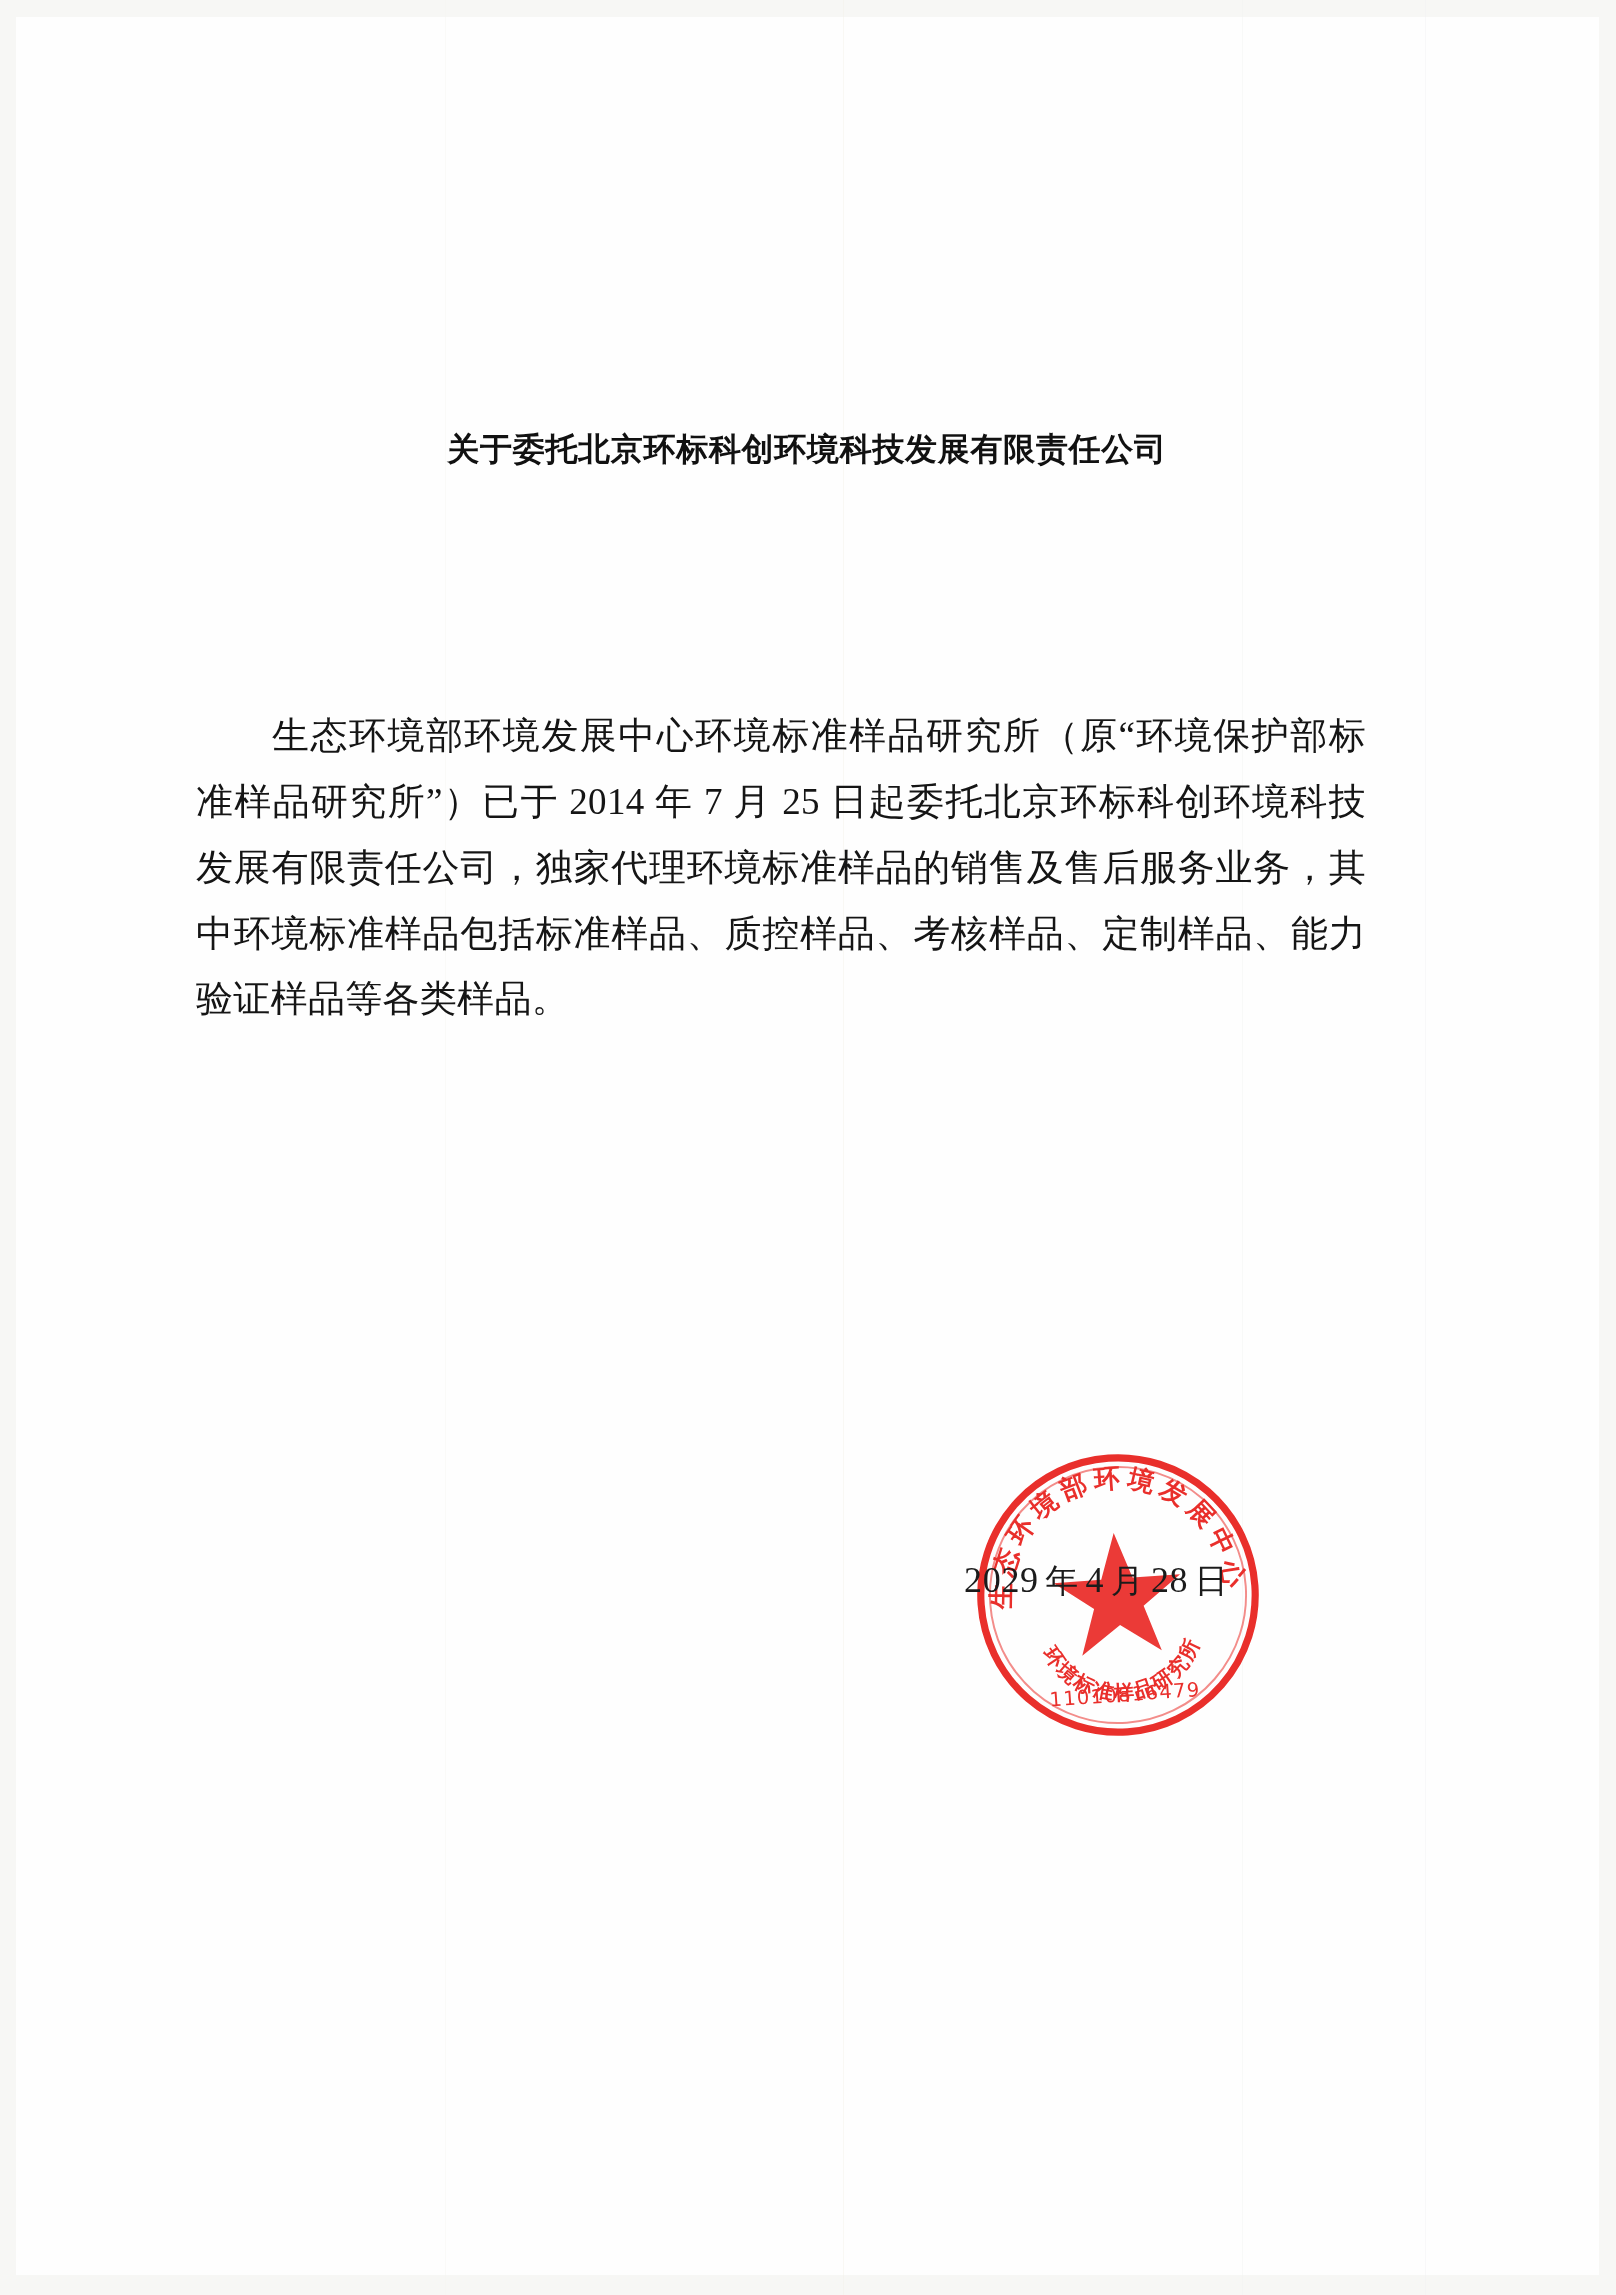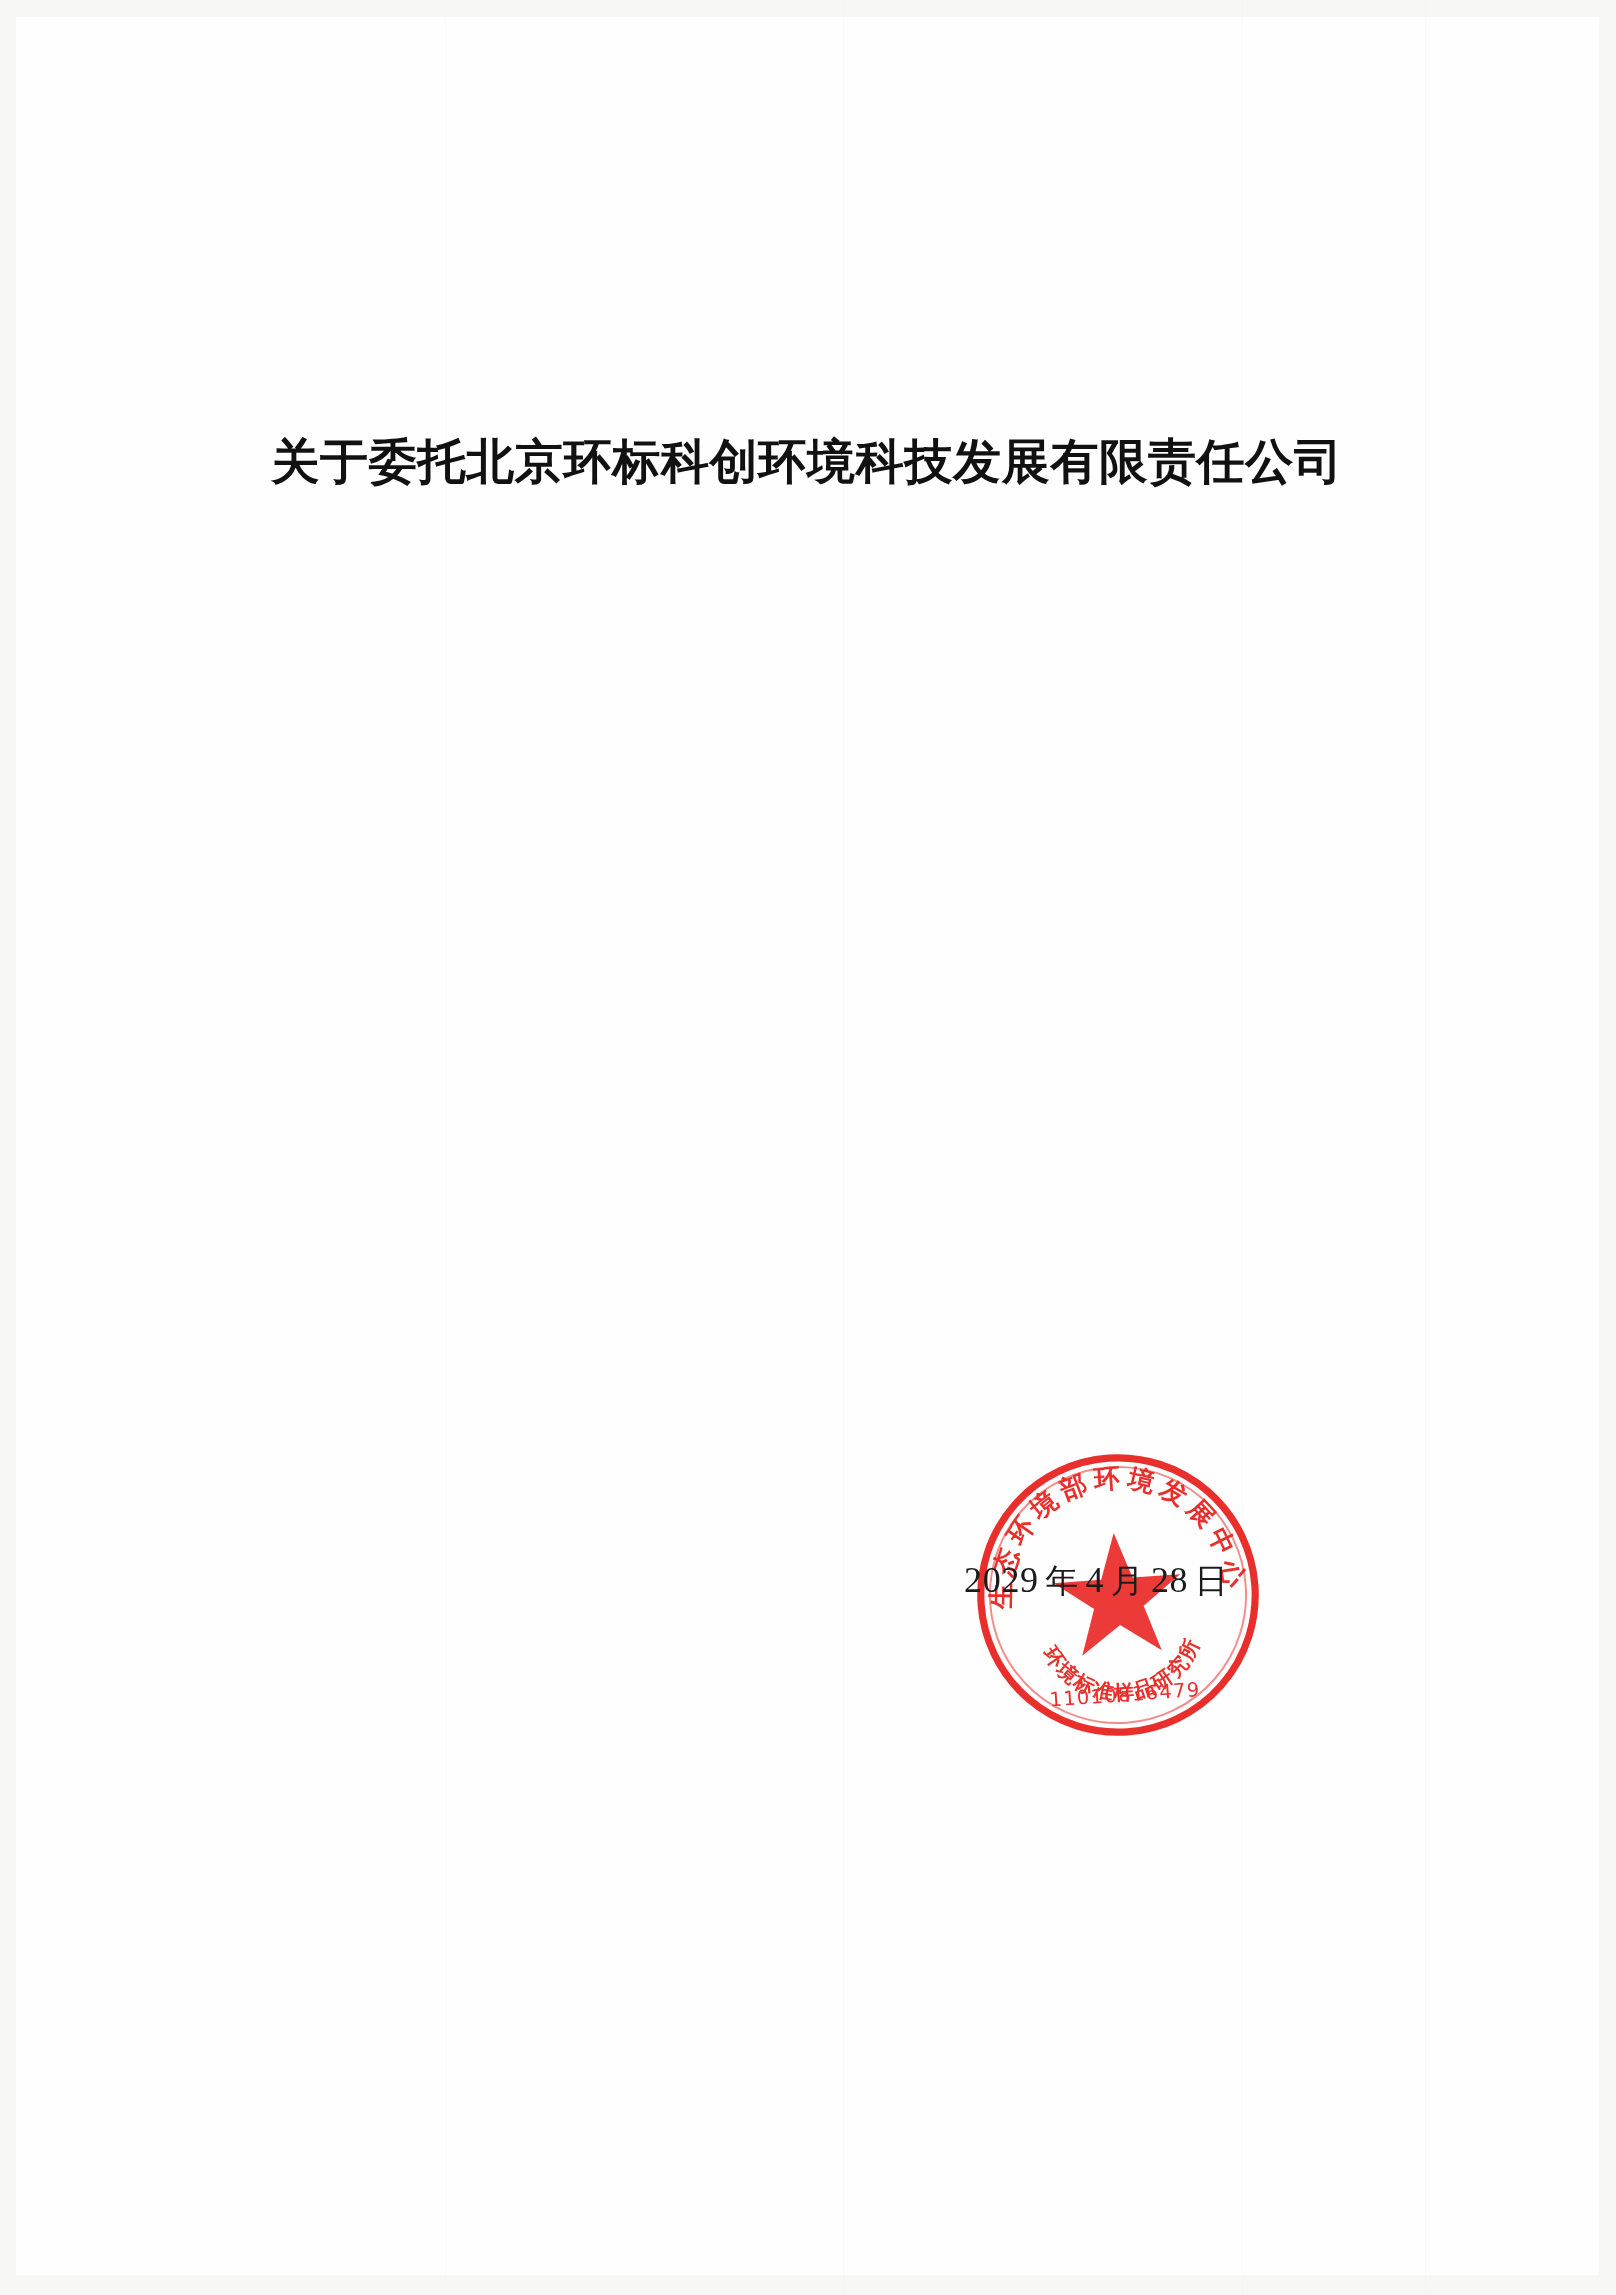--- a/index.html
+++ b/index.html
@@ -55,21 +55,21 @@
 
   
   .title-block {
     position: absolute;
     left: 209px;
     top: 425px;
     width: 1196px;
     text-align: center;
     font-family: "DejaVu Sans", "Liberation Sans", sans-serif;
     font-weight: bold;
-    font-size: 48px;
+    font-size: 32px;
     line-height: 1.52;
     letter-spacing: 0.7px;
     color: #111111;
   }
   .title-line { display: block; }
   .title-line.l2 { margin-top: 6.5px; }
 
   
   .body-block {
     position: absolute;
@@ -152,20 +152,23 @@
   <div class="streak s1"></div>
   <div class="streak s2"></div>
   <div class="streak s3"></div>
 
   <div class="content">
 
     <div class="title-block">
       <span class="title-line l1">关于委托北京环标科创环境科技发展有限责任公司</span>
     </div>
 
+    <div class="body-block">
+      <p class="para">生态环境部环境发展中心环境标准样品研究所（原“环境保护部标准样品研究所”）已于 2014 年 7 月 25 日起委托北京环标科创环境科技发展有限责任公司，独家代理环境标准样品的销售及售后服务业务，其中环境标准样品包括标准样品、质控样品、考核样品、定制样品、能力验证样品等各类样品。</p>
+    </div>
 
 
     <div class="seal">
       <svg viewBox="0 0 450 450" width="294" height="294" aria-hidden="true">
         <defs>
           <path id="outerArc" d="M 60 225 A 165 165 0 1 1 390 225"></path>
           <path id="innerArc" d="M 95 255 A 130 130 0 0 0 355 255"></path>
         </defs>
         <circle cx="225" cy="225" r="210" fill="none" stroke="#e8201c" stroke-width="11"></circle>
         <circle cx="225" cy="225" r="196" fill="none" stroke="#e8201c" stroke-width="3" opacity="0.55"></circle>

